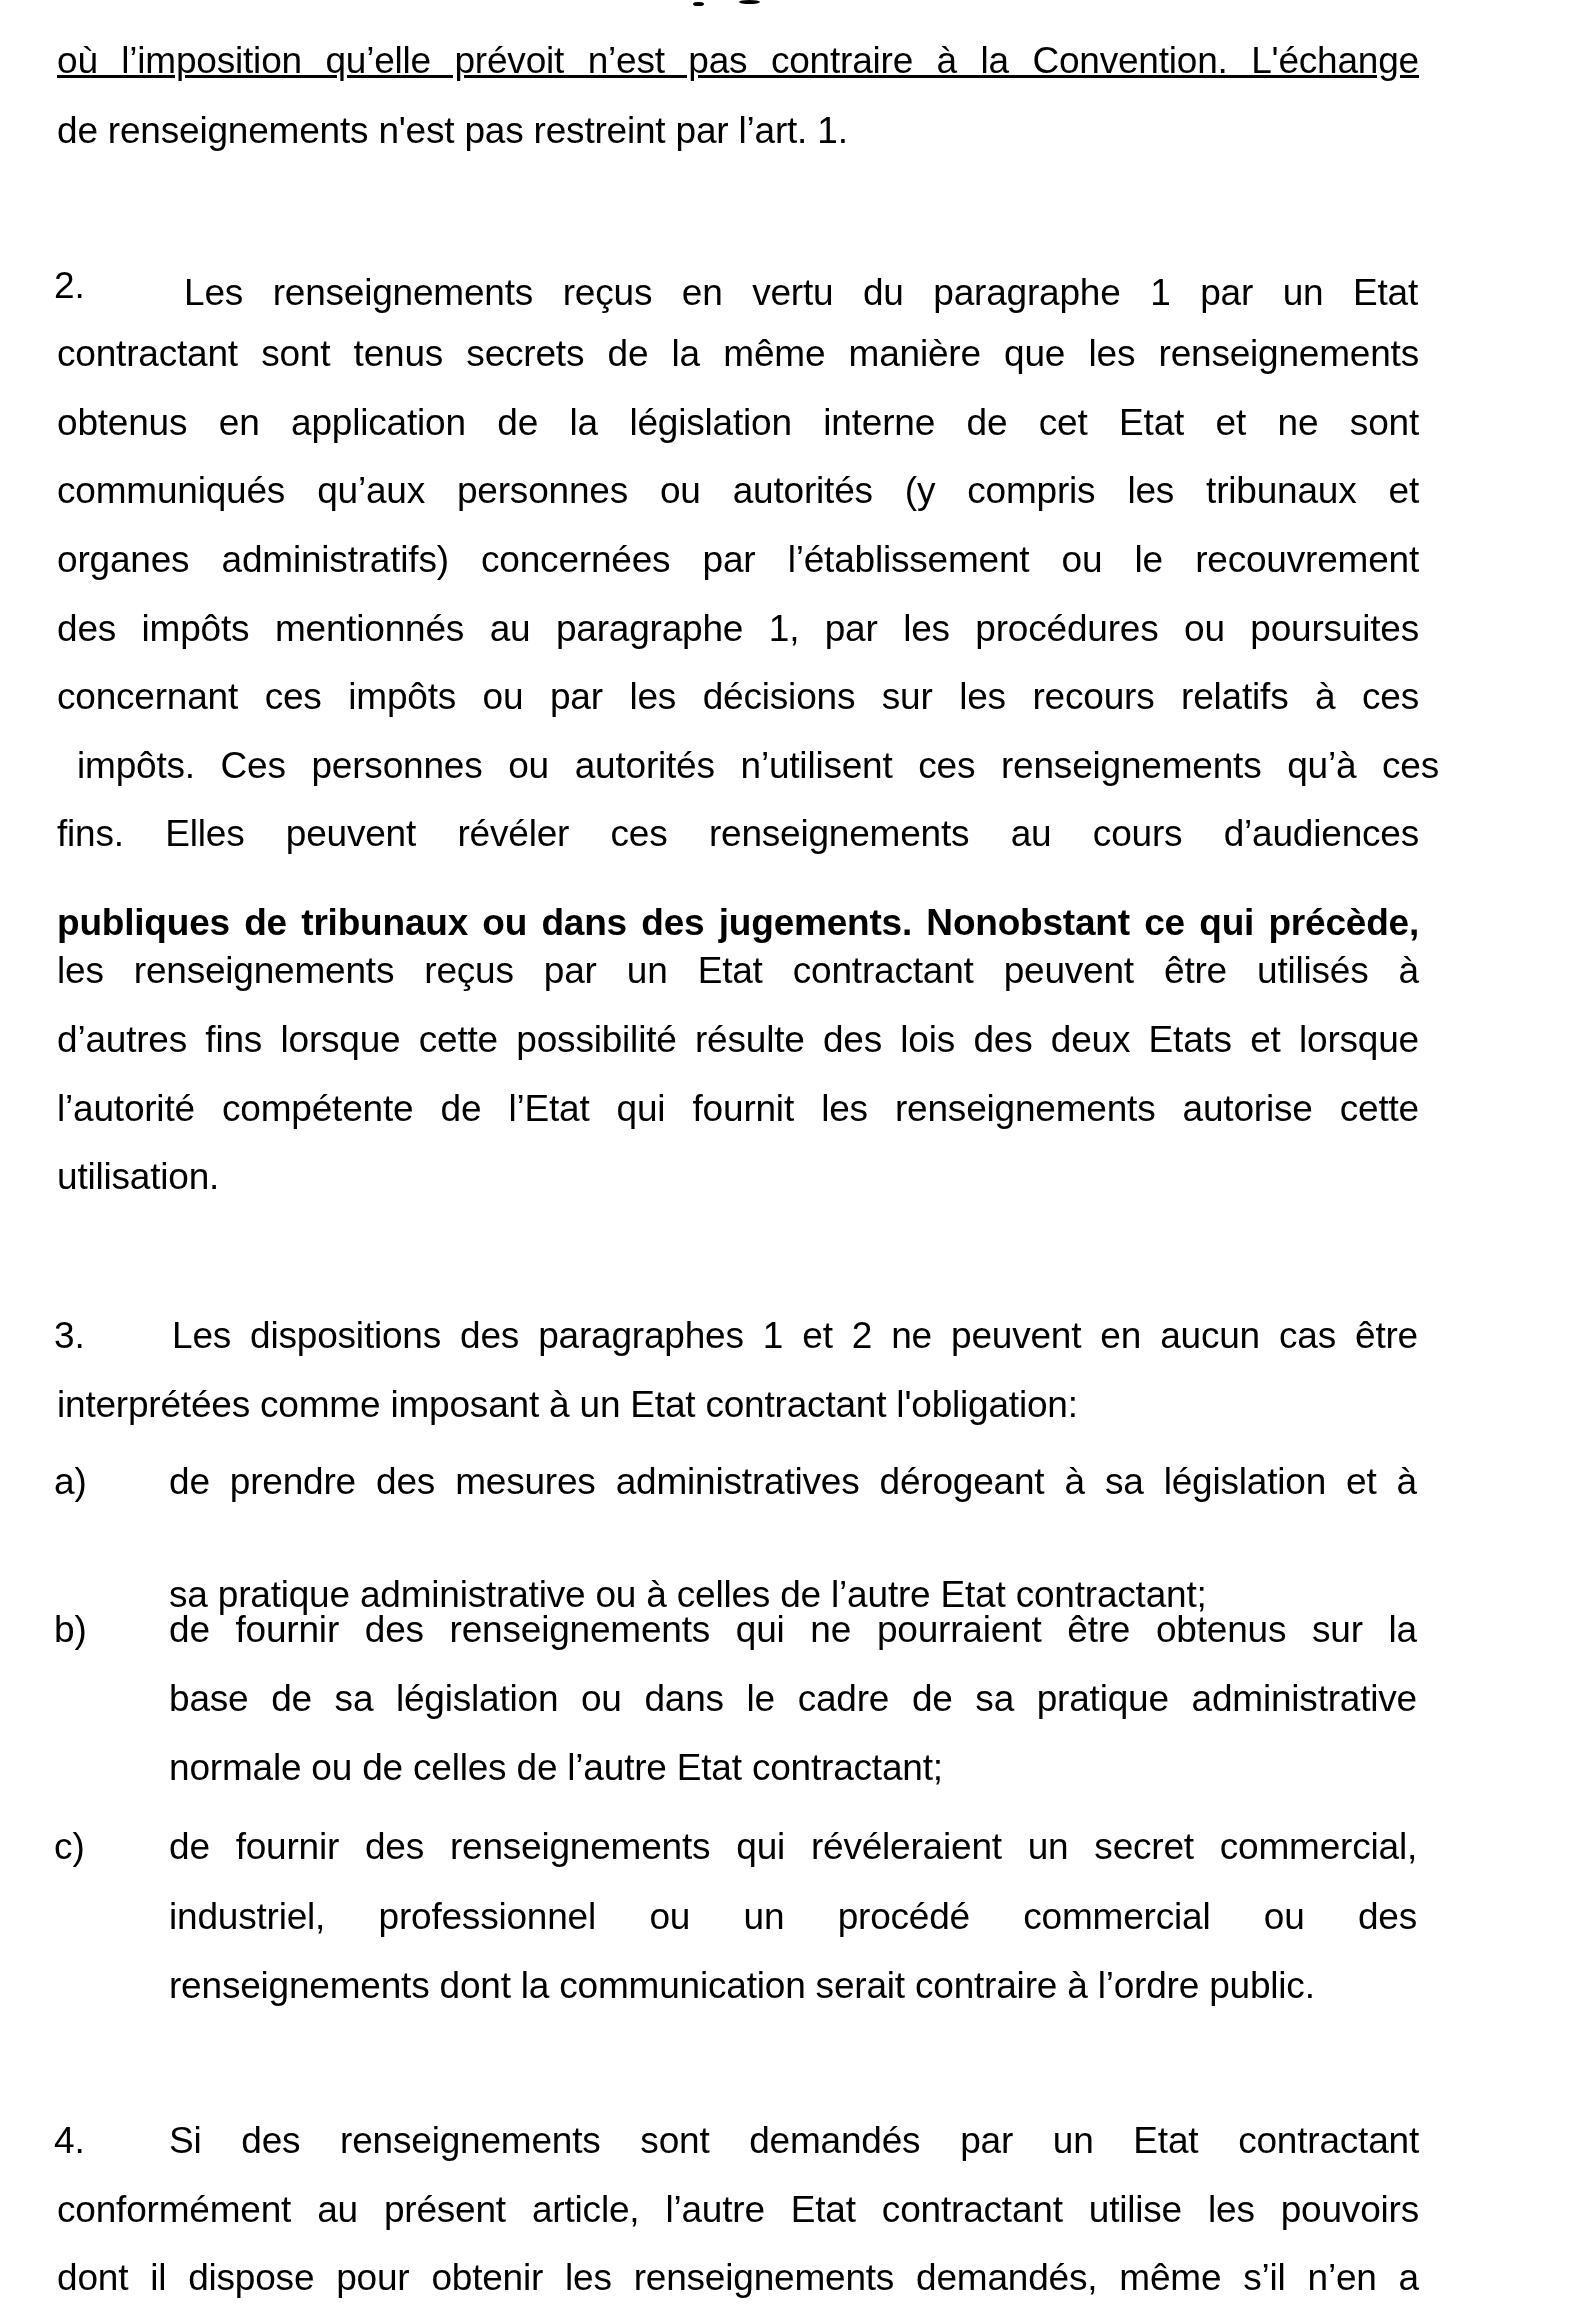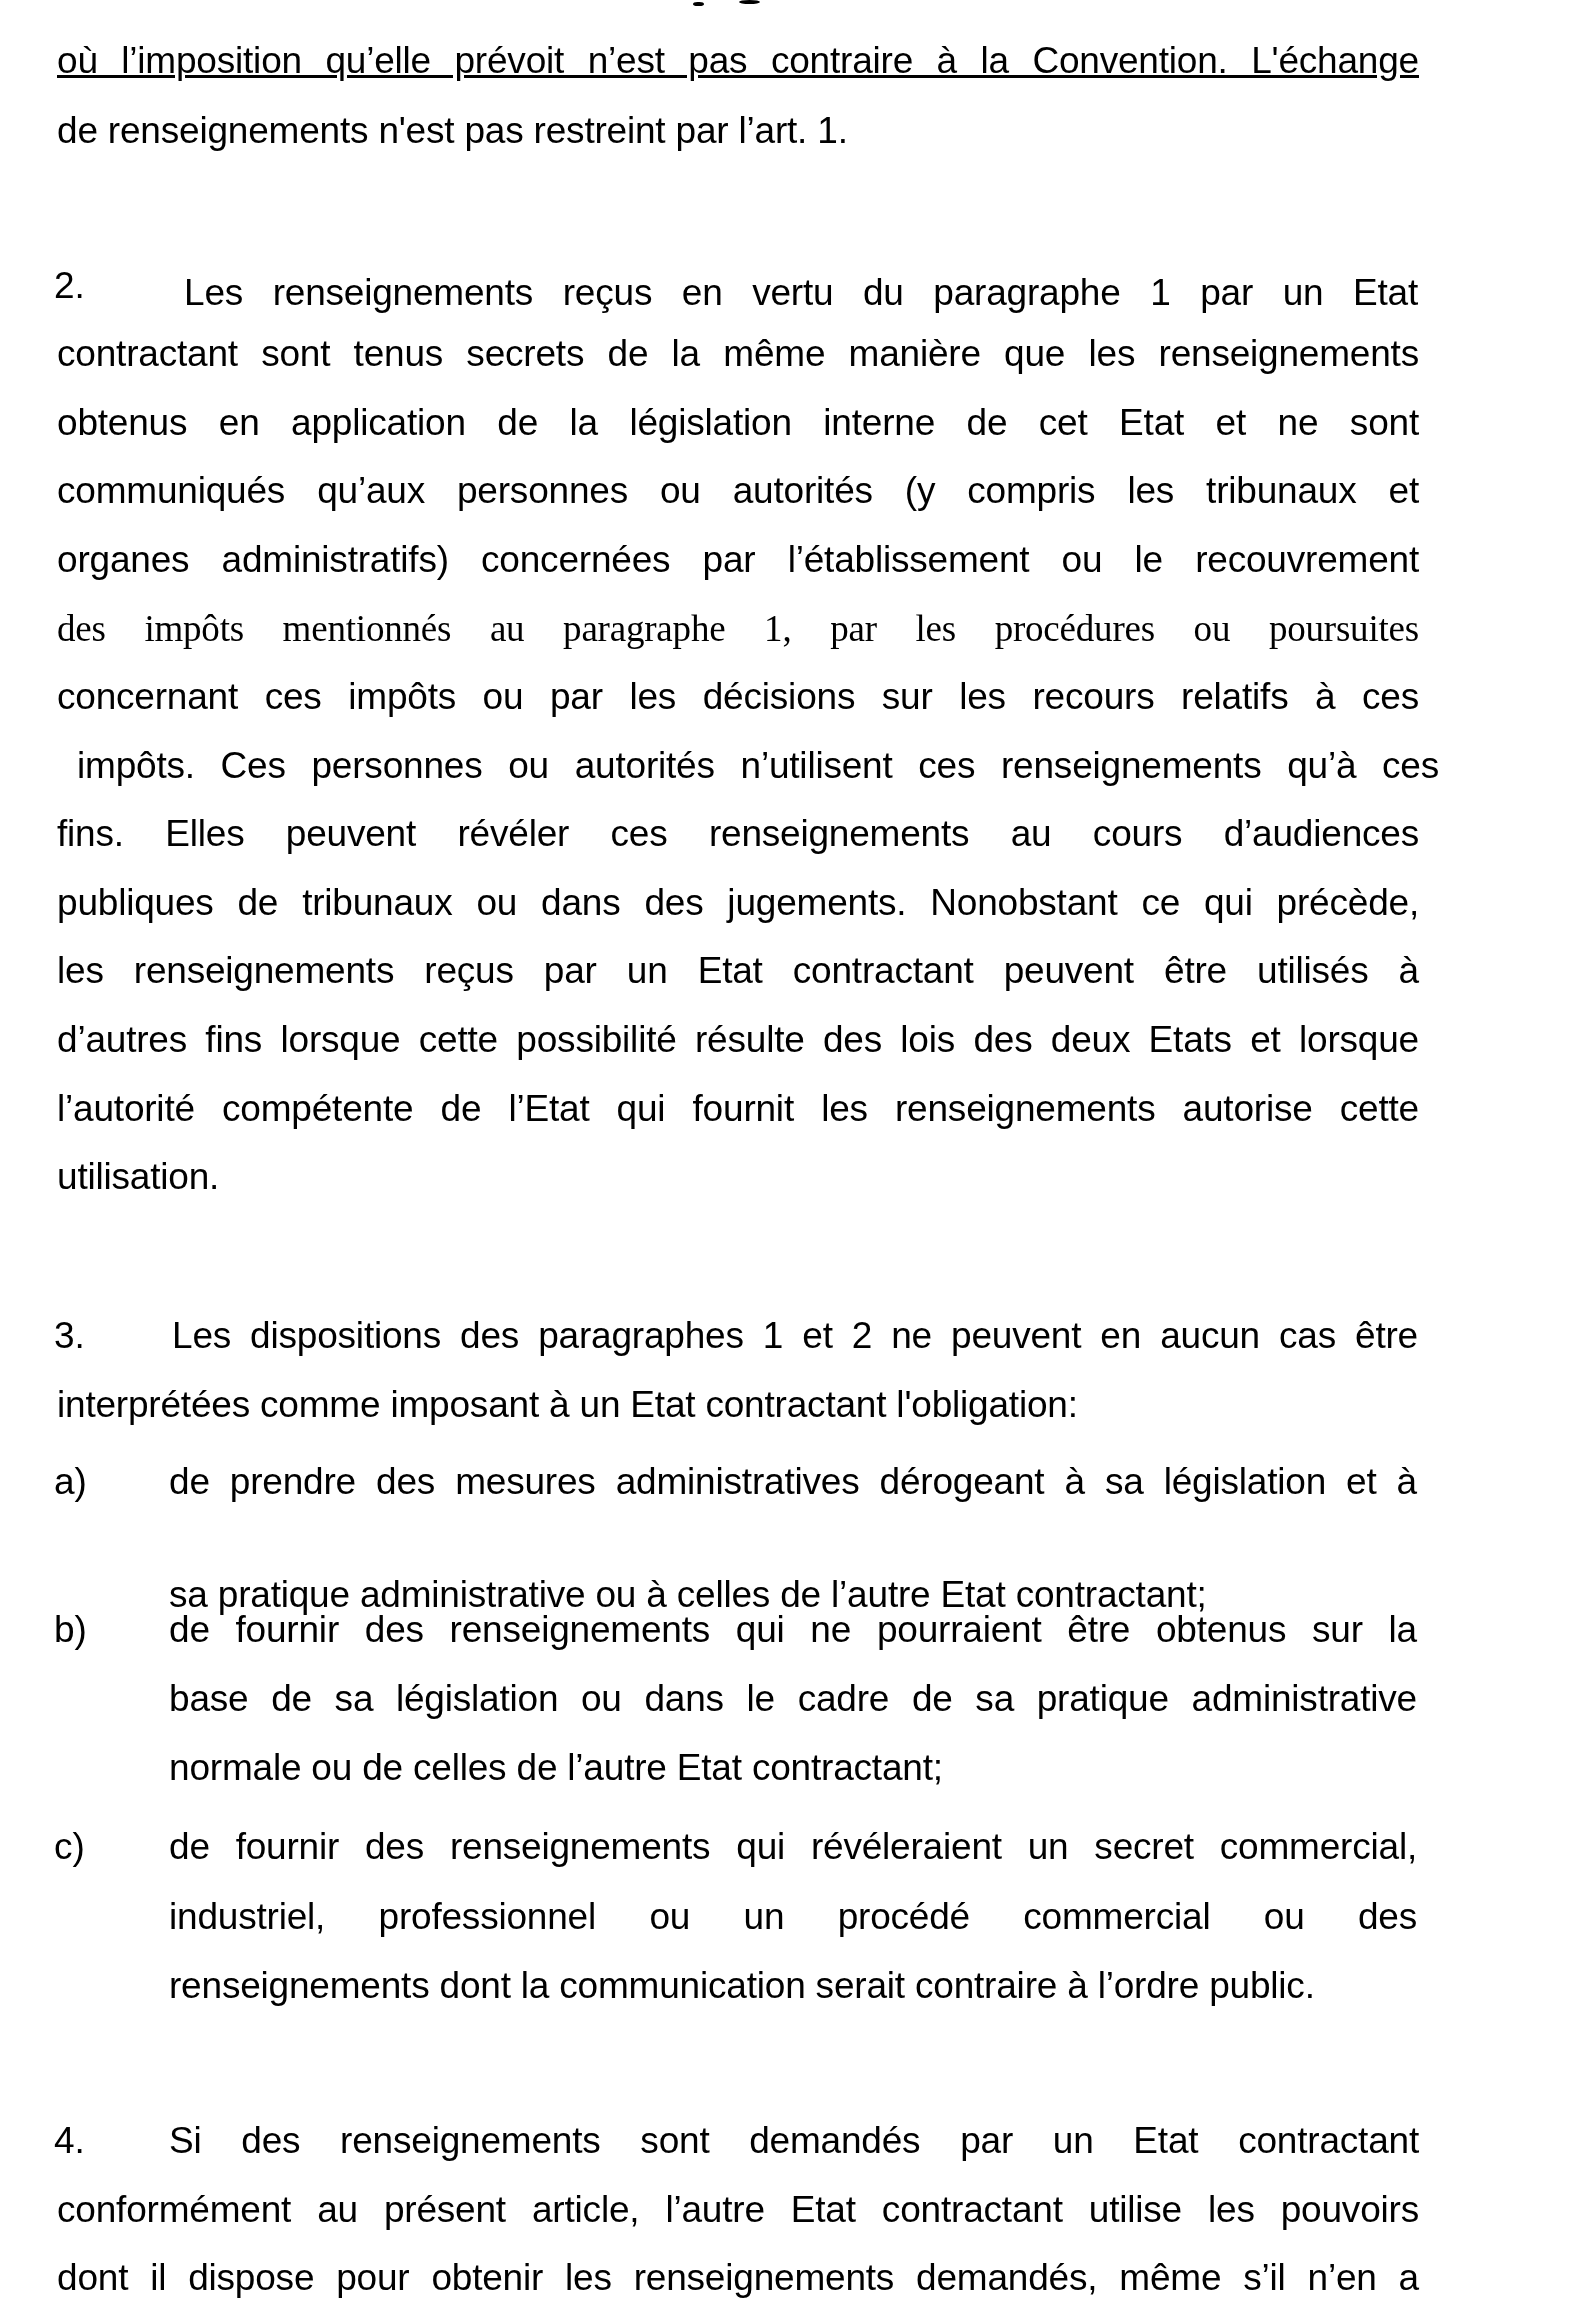--- a/index.html
+++ b/index.html
@@ -42,25 +42,25 @@
     <div class="ln full last" style="top:107px;">de renseignements n'est pas restreint par l’art. 1.</div>
   </div>
 
   <div>
     <div class="num" style="top:262px;">2.</div>
     <div class="lead" style="top:269px;left:184px;width:1234px;">Les renseignements reçus en vertu du paragraphe 1 par un Etat</div>
     <div class="ln full" style="top:330px;">contractant sont tenus secrets de la même manière que les renseignements</div>
     <div class="ln full" style="top:399px;">obtenus en application de la législation interne de cet Etat et ne sont</div>
     <div class="ln full" style="top:467px;">communiqués qu’aux personnes ou autorités (y compris les tribunaux et</div>
     <div class="ln full" style="top:536px;">organes administratifs) concernées par l’établissement ou le recouvrement</div>
-    <div class="ln full" style="top:605px;font-family:Liberation Serif, serif;">des impôts mentionnés au paragraphe 1, par les procédures ou poursuites</div>
+    <div class="ln full" style="top:605px;">des impôts mentionnés au paragraphe 1, par les procédures ou poursuites</div>
     <div class="ln full" style="top:673px;">concernant ces impôts ou par les décisions sur les recours relatifs à ces</div>
     <div class="ln full" style="top:742px;margin-left:20px;">impôts.  Ces personnes ou autorités n’utilisent ces renseignements qu’à ces</div>
     <div class="ln full" style="top:810px;">fins.  Elles peuvent révéler ces renseignements au cours d’audiences</div>
-    <div class="ln full" style="top:879px;">publiques de tribunaux ou dans des jugements. Nonobstant ce qui précède,</div>
+    <div class="ln full" style="top:899px;font-weight:bold;">publiques de tribunaux ou dans des jugements. Nonobstant ce qui précède,</div>
     <div class="ln full" style="top:947px;">les renseignements reçus par un Etat contractant peuvent être utilisés à</div>
     <div class="ln full" style="top:1016px;">d’autres fins lorsque cette possibilité résulte des lois des deux Etats et lorsque</div>
     <div class="ln full" style="top:1085px;">l’autorité compétente de l’Etat qui fournit les renseignements autorise cette</div>
     <div class="ln full last" style="top:1153px;">utilisation.</div>
   </div>
 
   <div>
     <div class="num" style="top:1312px;">3.</div>
     <div class="lead" style="top:1312px;left:172px;width:1246px;">Les dispositions des paragraphes 1 et 2 ne peuvent en aucun cas être</div>
     <div class="ln full last" style="top:1381px;">interprétées comme imposant à un Etat contractant l'obligation:</div>

